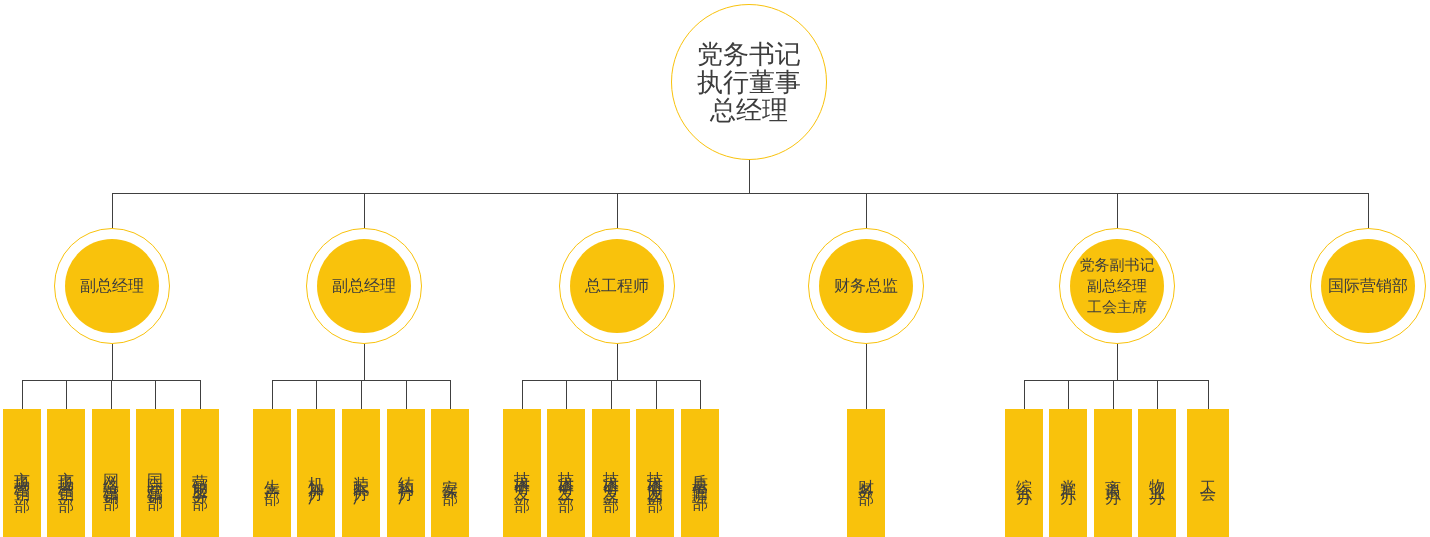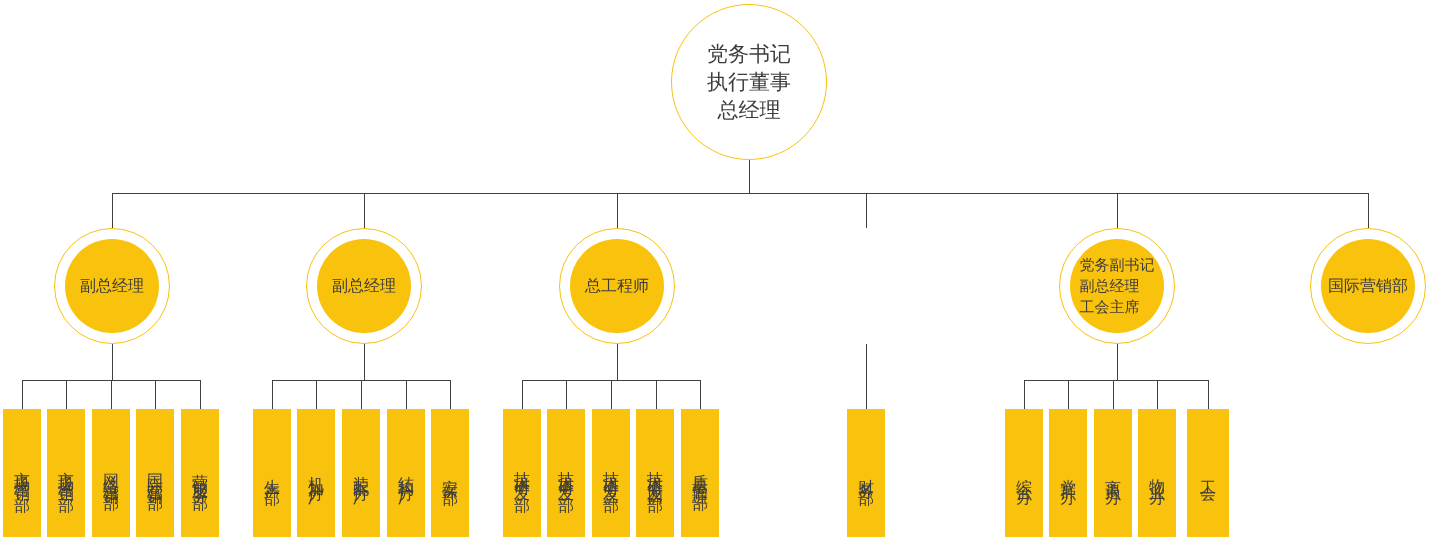--- a/index.html
+++ b/index.html
@@ -10,31 +10,31 @@
   
   .hline{position:absolute;height:1px;background:var(--line,#404040);}
   .vline{position:absolute;width:1px;background:var(--line,#404040);}
   
   .ring{
     position:absolute;box-sizing:border-box;border:1px solid var(--yellow,#F9C20C);
     border-radius:50%;background:#fff;display:flex;align-items:center;justify-content:center;
   }
   .root-ring{left:671px;top:4px;width:156px;height:156px;}
   .root-ring .clabel{
-    font-size:21px;line-height:28px;font-weight:500;color:var(--text,#3D3D3D);
+    font-size:26px;line-height:28px;font-weight:500;color:var(--text,#3D3D3D);
     text-align:center;white-space:pre-line;
   }
   .branch{width:116px;height:116px;top:228px;}
   .disc{
     width:94px;height:94px;border-radius:50%;background:var(--yellow,#F9C20C);
     display:flex;align-items:center;justify-content:center;
   }
   .disc .clabel{
     font-size:16px;line-height:22px;color:var(--text,#3D3D3D);
-    white-space:pre-line;
+    text-align:center;white-space:pre-line;
   }
   .branch.multiline .disc .clabel{font-size:15px;line-height:21px;}
   
   .box{
     position:absolute;top:409px;width:38px;height:128px;background:var(--yellow,#F9C20C);
     display:flex;align-items:center;justify-content:center;
   }
   .box.wide{width:42px;}
   .box .blabel{
     writing-mode:vertical-rl;text-orientation:upright;font-size:16px;line-height:1;
@@ -103,20 +103,25 @@
   <div class="ring branch" style="left:306px">
     <div class="disc">
       <span class="clabel">副总经理</span>
     </div>
   </div>
   <div class="ring branch" style="left:559px">
     <div class="disc">
       <span class="clabel">总工程师</span>
     </div>
   </div>
+  <div class="ring branch" style="left:808px">
+    <div class="disc">
+      <span class="clabel">财务总监</span>
+    </div>
+  </div>
   <div class="ring branch multiline" style="left:1059px">
     <div class="disc">
       <span class="clabel">党务副书记
 副总经理
 工会主席</span>
     </div>
   </div>
   <div class="ring branch" style="left:1310px">
     <div class="disc">
       <span class="clabel">国际营销部</span>

